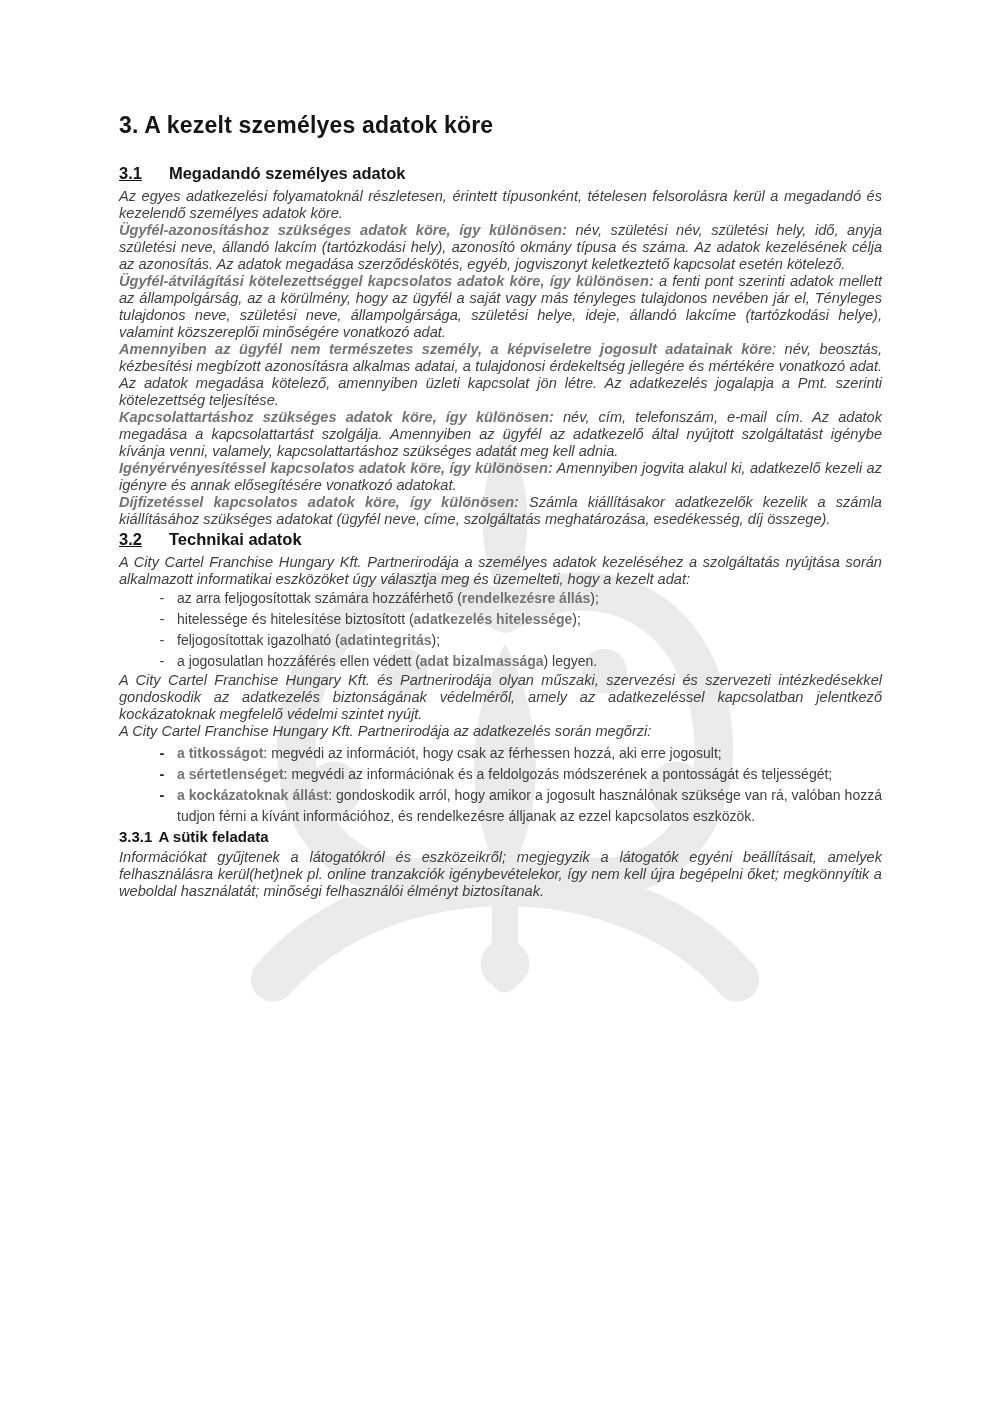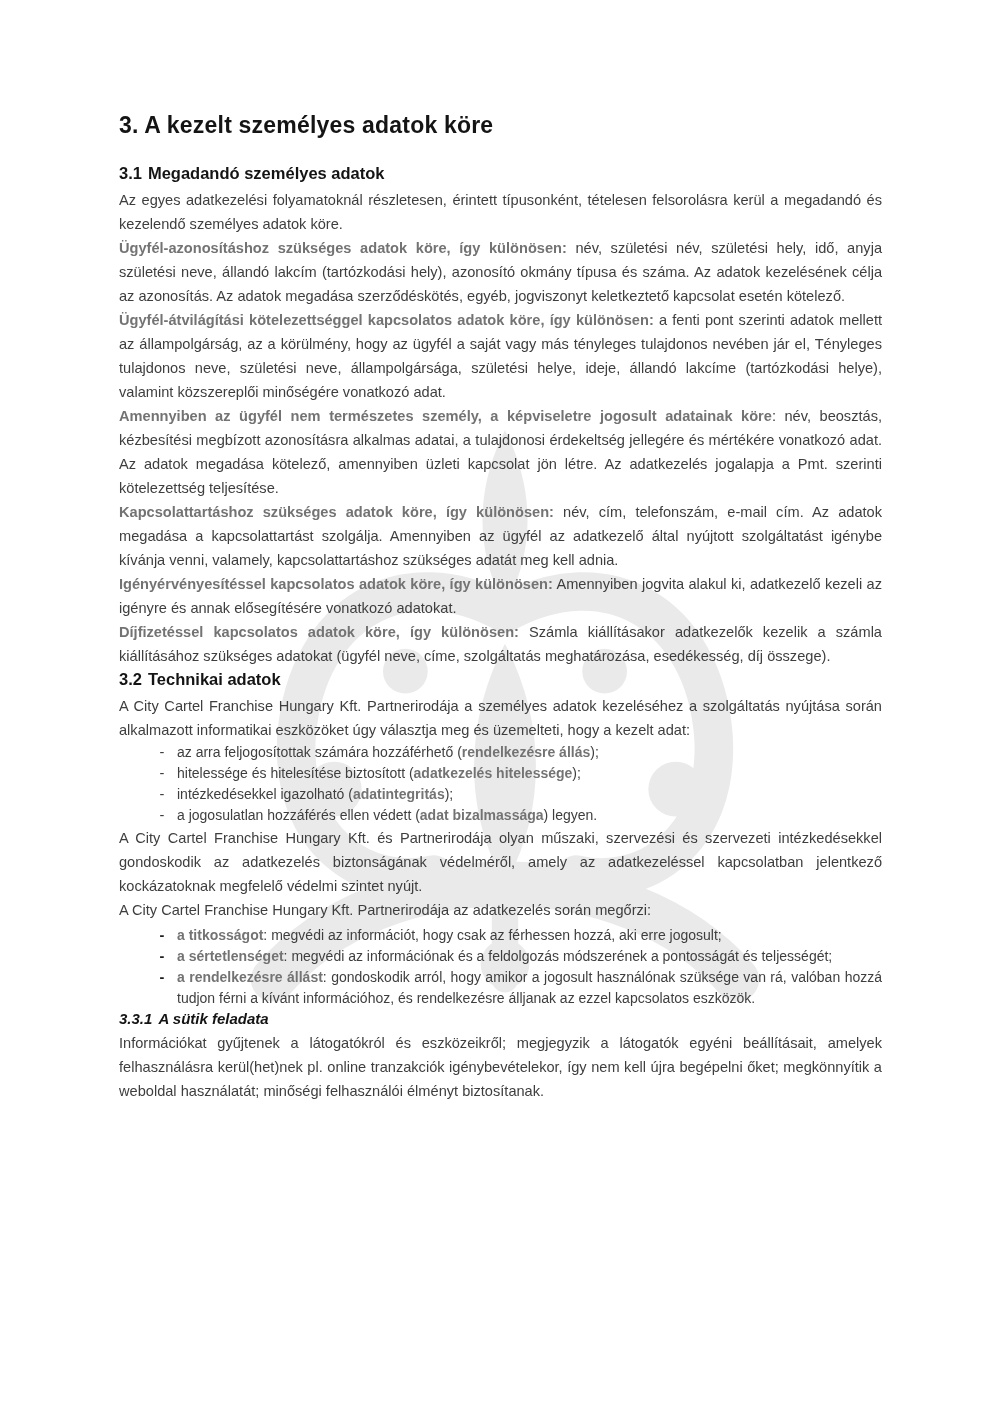--- a/index.html
+++ b/index.html
@@ -19,30 +19,30 @@
   }
   h1.doc-title{
     margin:0 0 24px 0;
     font-size:23px;line-height:26px;font-weight:bold;
     color:#141414;letter-spacing:.2px;
   }
   h2.sec-heading{
     margin:0 0 4px 0;
     font-size:16.5px;line-height:22px;font-weight:bold;color:#141414;
   }
-  h2.sec-heading .num{margin-right:6px;}
+  h2.sec-heading .num{margin-right:27px;text-decoration:underline;}
   h3.subsec-heading{
     margin:0 0 3px 0;
-    font-size:15px;line-height:19px;font-weight:bold;color:#141414;font-style:italic;
+    font-size:15px;line-height:19px;font-weight:bold;color:#141414;
   }
   h3.subsec-heading .num{margin-right:6px;}
   p.body{
     margin:0;
-    font-size:14.6px;line-height:24px;
-    color:#3e3e3e;text-align:justify;
+    font-size:14.6px;line-height:17px;
+    color:#3e3e3e;text-align:justify;font-style:italic;
   }
   b.term{color:#737373;font-weight:bold;}
   .mt17{margin-top:17px;}
   .mt16{margin-top:16px;}
   .mt18{margin-top:18px;}
   .mt22{margin-top:22px;}
   .bullets{margin:0;padding:0;}
   .li{display:flex;align-items:flex-start;}
   .li .marker{
     flex:0 0 30px;width:30px;text-align:center;
@@ -111,21 +111,21 @@
         <div class="li">
           <span class="marker">-</span>
           <p class="li-text"><span>az arra feljogosítottak számára hozzáférhető (</span><b class="term">rendelkezésre állás</b><span>);</span></p>
         </div>
         <div class="li">
           <span class="marker">-</span>
           <p class="li-text"><span>hitelessége és hitelesítése biztosított (</span><b class="term">adatkezelés hitelessége</b><span>);</span></p>
         </div>
         <div class="li">
           <span class="marker">-</span>
-          <p class="li-text"><span>intézkedésekkel igazolható (</span><b class="term">adatintegritás</b><span>);</span></p>
+          <p class="li-text"><span>feljogosítottak igazolható (</span><b class="term">adatintegritás</b><span>);</span></p>
         </div>
         <div class="li">
           <span class="marker">-</span>
           <p class="li-text"><span>a jogosulatlan hozzáférés ellen védett (</span><b class="term">adat bizalmassága</b><span>) legyen.</span></p>
         </div>
       </div>
 
       <p class="body mt16">A City Cartel Franchise Hungary Kft. és Partnerirodája olyan műszaki, szervezési és szervezeti intézkedésekkel gondoskodik az adatkezelés biztonságának védelméről, amely az adatkezeléssel kapcsolatban jelentkező kockázatoknak megfelelő védelmi szintet nyújt.</p>
       <p class="body mt22">A City Cartel Franchise Hungary Kft. Partnerirodája az adatkezelés során megőrzi:</p>
 
@@ -133,21 +133,21 @@
         <div class="li">
           <span class="marker bold">-</span>
           <p class="li-text"><b class="term">a titkosságot</b><span>: megvédi az információt, hogy csak az férhessen hozzá, aki erre jogosult;</span></p>
         </div>
         <div class="li">
           <span class="marker bold">-</span>
           <p class="li-text"><b class="term">a sértetlenséget</b><span>: megvédi az információnak és a feldolgozás módszerének a pontosságát és teljességét;</span></p>
         </div>
         <div class="li">
           <span class="marker bold">-</span>
-          <p class="li-text"><b class="term">a rendelkezésre állást</b><span>: gondoskodik arról, hogy amikor a jogosult használónak szüksége van rá, valóban hozzá tudjon férni a kívánt információhoz, és rendelkezésre álljanak az ezzel kapcsolatos eszközök.</span></p>
+          <p class="li-text"><b class="term">a kockázatoknak állást</b><span>: gondoskodik arról, hogy amikor a jogosult használónak szüksége van rá, valóban hozzá tudjon férni a kívánt információhoz, és rendelkezésre álljanak az ezzel kapcsolatos eszközök.</span></p>
         </div>
       </div>
     </section>
 
     <section>
       <h3 class="subsec-heading">
         <span class="num">3.3.1</span><span>A sütik feladata</span>
       </h3>
       <p class="body">Információkat gyűjtenek a látogatókról és eszközeikről; megjegyzik a látogatók egyéni beállításait, amelyek felhasználásra kerül(het)nek pl. online tranzakciók igénybevételekor, így nem kell újra begépelni őket; megkönnyítik a weboldal használatát; minőségi felhasználói élményt biztosítanak.</p>
     </section>

